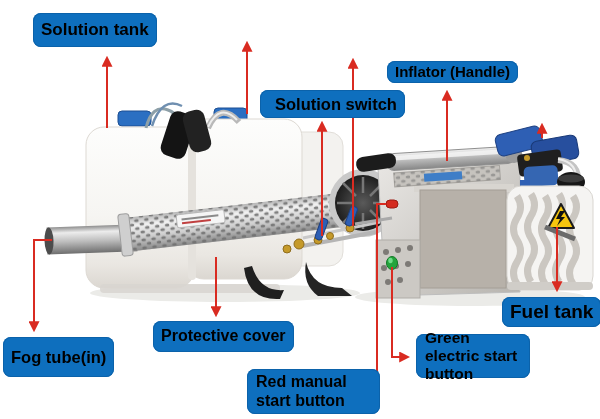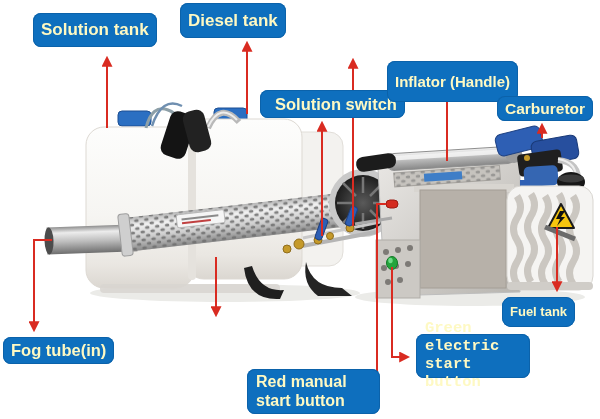--- a/index.html
+++ b/index.html
@@ -1,32 +1,32 @@
 <!DOCTYPE html>
 <html><head>
 <meta charset="utf-8">
 <style>
   html,body{margin:0;padding:0;background:#fff;}
   #canvas{position:relative;width:600px;height:419px;background:#ffffff;overflow:hidden;
           font-family:"Liberation Sans",sans-serif;}
   #machine-layer,#arrow-layer{position:absolute;left:0;top:0;width:600px;height:419px;}
   .label{position:absolute;box-sizing:border-box;display:flex;align-items:center;justify-content:center;
-         background:#0e6fbe;color:#fef9c3;border-radius:8px;padding:2px 8px;
+         background:#0e6fbe;color:#000000;border-radius:8px;padding:2px 8px;
          font-weight:600;line-height:1.15;white-space:nowrap;box-shadow:0 0 0 1px #0b62aa inset;}
   .label.two-line{white-space:normal;justify-content:flex-start;text-align:left;padding:3px 9px;}
   #lb-solution-tank {left:33px;  top:13px;  height:34px; font-size:17px;}
   #lb-diesel-tank   {left:180px; top:3px;   height:35px; font-size:17px;}
   #lb-diesel-switch {left:297px; top:21px;  height:32px; font-size:16.5px;}
   #lb-solution-switch{left:260px;top:90px;  height:28px; font-size:16.5px;padding-left:15px;}
-  #lb-inflator      {left:387px; top:61px;  height:41px; font-size:15px;}
+  #lb-inflator      {left:387px; top:61px;  height:22px; font-size:15px;}
   #lb-carburetor    {left:497px; top:96px;  height:25px; font-size:15.5px;}
-  #lb-fuel-tank     {left:502px; top:297px; height:30px; font-size:13px;border-radius:9px;}
-  #lb-fog-tube      {left:3px;   top:337px; height:27px; font-size:16.5px;}
+  #lb-fuel-tank     {left:502px; top:297px; height:30px; font-size:19px;}
+  #lb-fog-tube      {left:3px;   top:337px; height:40px; font-size:16.5px;}
   #lb-protective-cover{left:153px;top:321px;height:31px; font-size:16px;}
-  #lb-green-electric{left:416px; top:334px; width:114px; height:44px; font-size:15.5px;font-family:Liberation Mono, monospace;}
+  #lb-green-electric{left:416px; top:334px; width:114px; height:44px; font-size:15.5px;}
   #lb-red-manual    {left:247px; top:369px; width:133px; height:45px; font-size:16px;}
 </style>
 </head>
 <body>
 
 <div id="canvas">
 
   <svg id="machine-layer" viewBox="0 0 600 419" xmlns="http://www.w3.org/2000/svg">
     <defs>
       <linearGradient id="tank" x1="0" y1="0" x2="0" y2="1">
@@ -212,22 +212,21 @@
       <path d="M542,138 L542,125" marker-end="url(#ah)"></path>
       <path d="M557,227 L557,290" marker-end="url(#ah)"></path>
       <path d="M52,240 L34,240 L34,330" marker-end="url(#ah)"></path>
       <path d="M216,257 L216,315" marker-end="url(#ah)"></path>
       <path d="M386,204 L377,204 L377,383 L364,390" marker-end="url(#ah)"></path>
       <path d="M392,267 L392,357 L408,357" marker-end="url(#ah)"></path>
     </g>
   </svg>
 
   <div class="label" id="lb-solution-tank">Solution tank</div>
-  <div class="label" id="lb-diesel-tank">Diesel tank</div>
   <div class="label" id="lb-solution-switch">Solution switch</div>
   <div class="label" id="lb-inflator">Inflator (Handle)</div>
-  <div class="label" id="lb-carburetor">Carburetor</div>
   <div class="label" id="lb-fuel-tank">Fuel tank</div>
   <div class="label" id="lb-fog-tube">Fog tube(in)</div>
+  <div class="label" id="lb-protective-cover">Protective cover</div>
   <div class="label two-line" id="lb-green-electric">Green electric start button</div>
   <div class="label two-line" id="lb-red-manual">Red manual start button</div>
 
 </div>
 
 </body></html>

